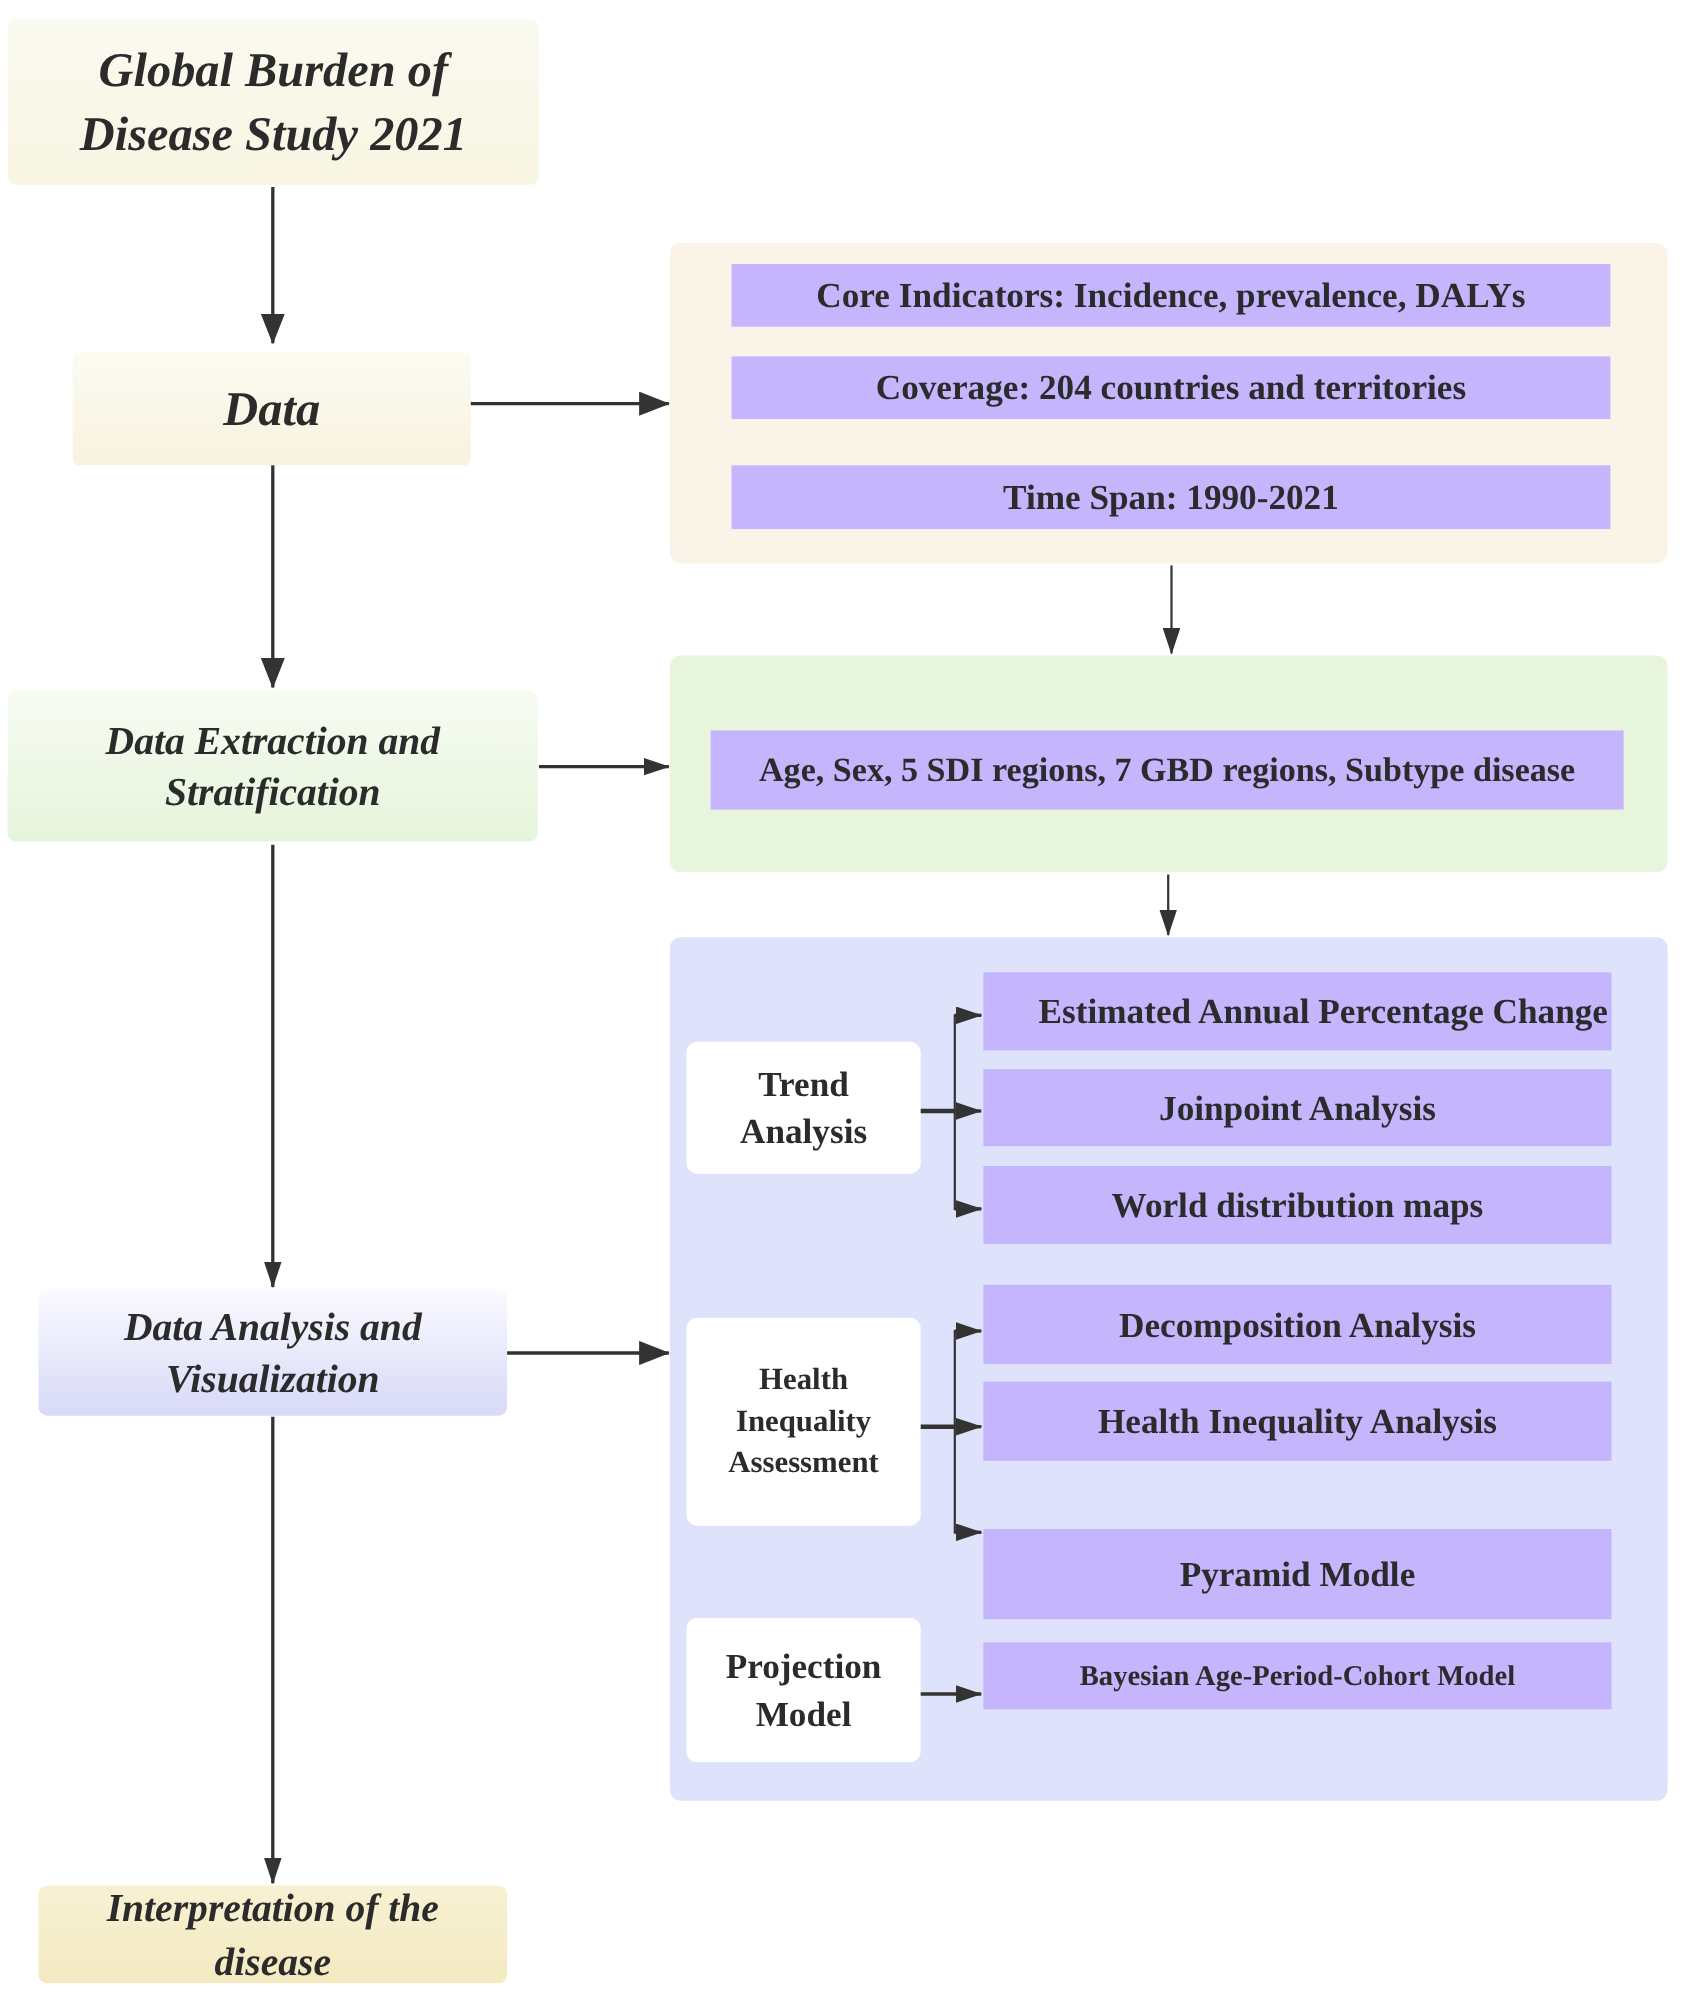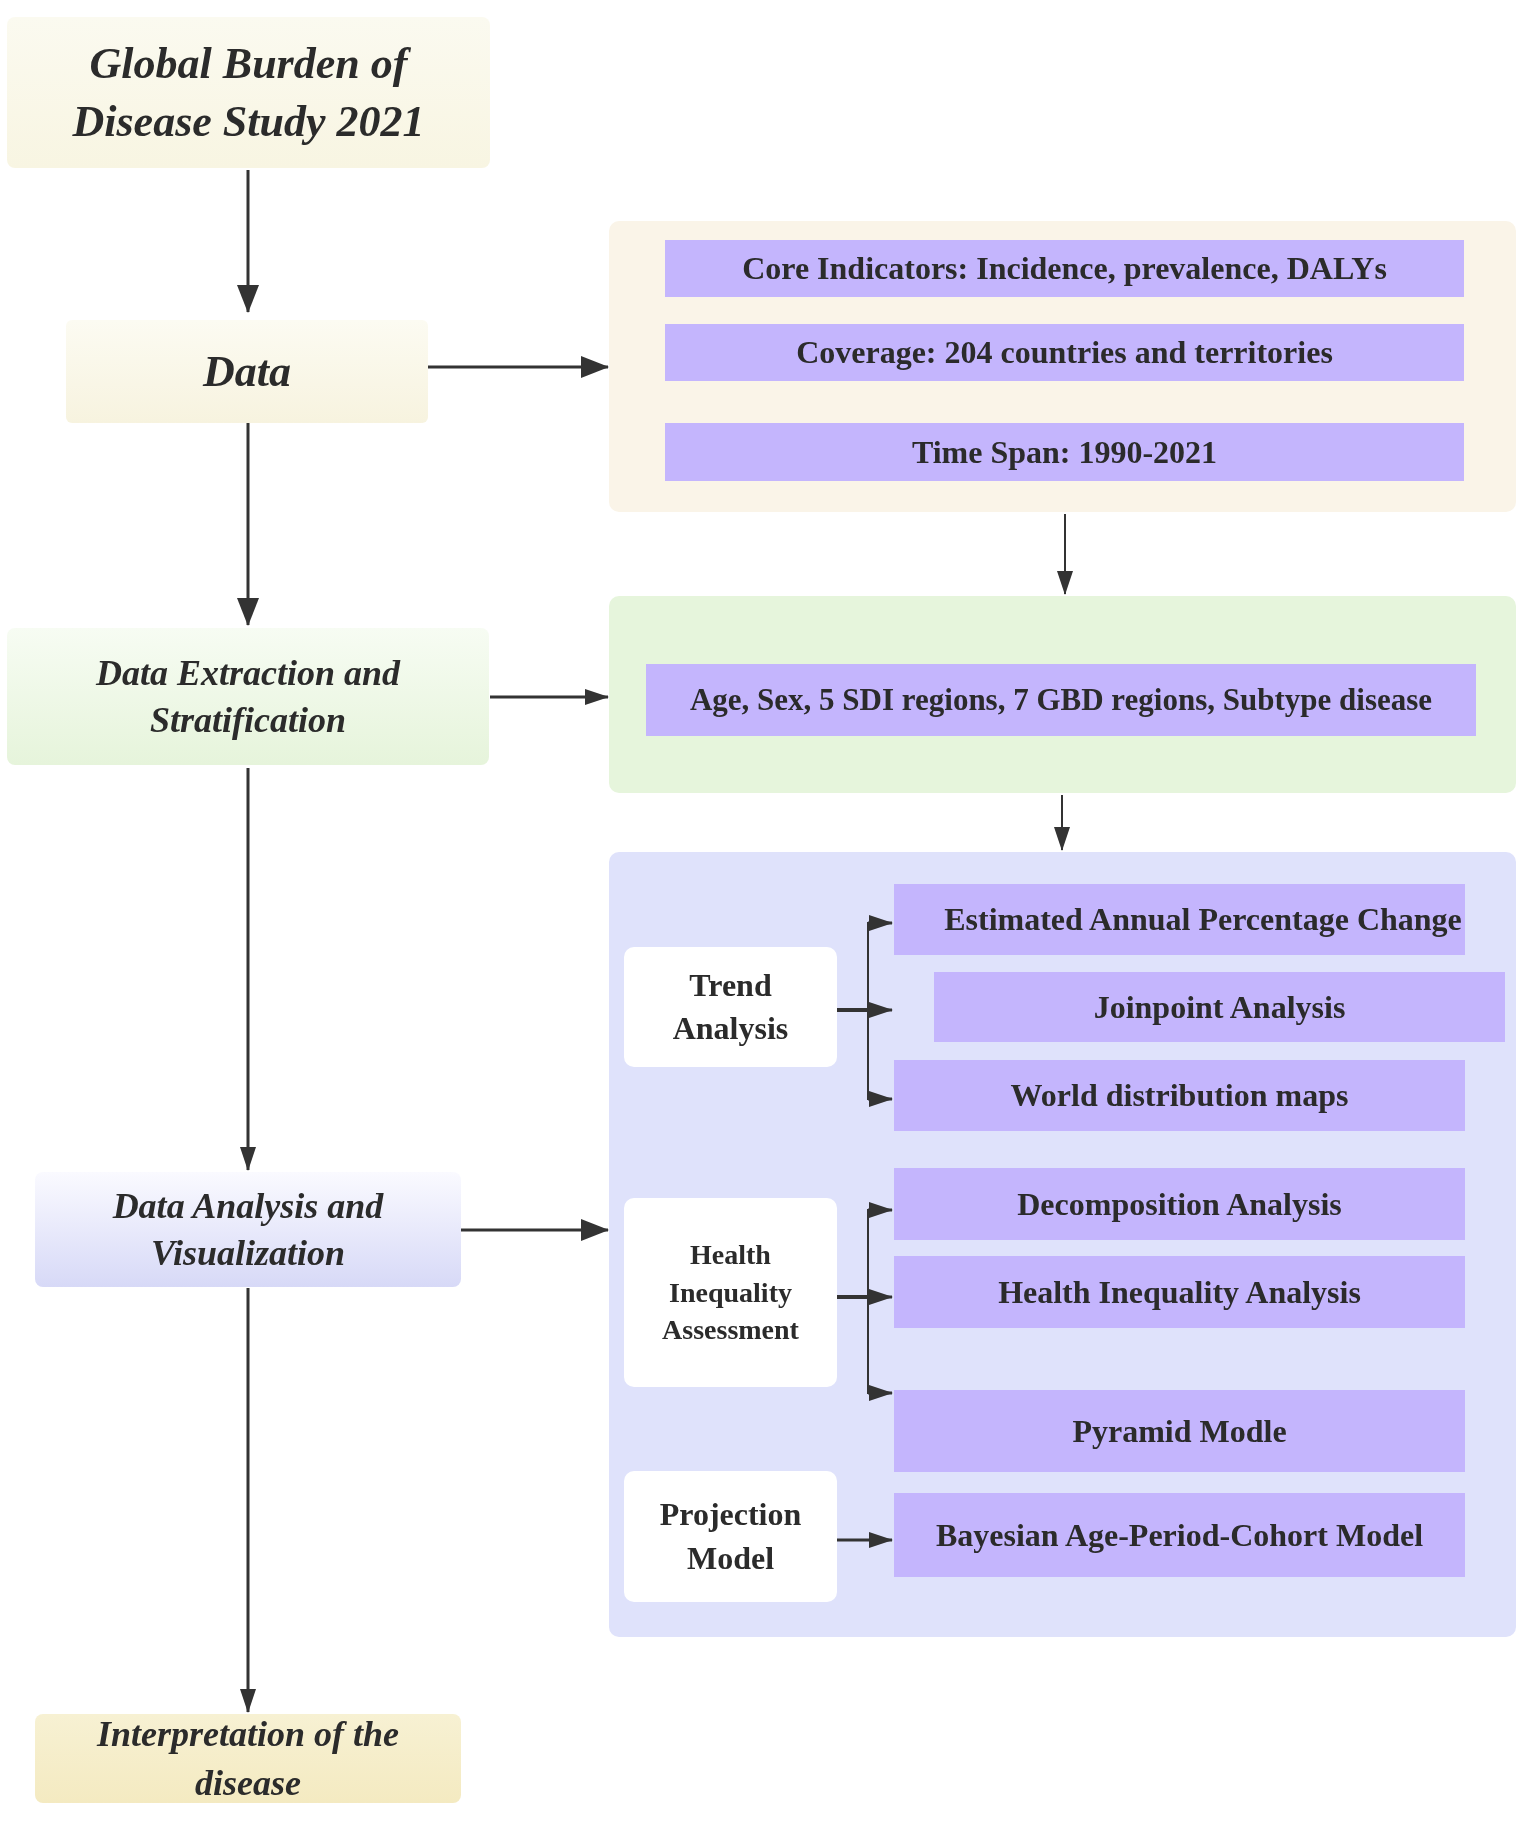--- a/index.html
+++ b/index.html
@@ -54,34 +54,34 @@
 
 <div id="green-panel" class="abs panel"></div>
 <div class="abs inner" style="left:646px;top:664px;width:830px;height:72px;font-size:31px;">Age, Sex, 5 SDI regions, 7 GBD regions, Subtype disease</div>
 
 <div id="blue-panel" class="abs panel"></div>
 
 <div class="abs sub" style="left:624px;top:947px;width:213px;height:120px;font-size:32px;">
   <span style="width:140px">Trend Analysis</span>
 </div>
 <div class="abs inner" style="left:894px;top:884px;width:571px;height:71px;font-size:32px;padding-left:47px;">Estimated Annual Percentage Change</div>
-<div class="abs inner" style="left:934px;top:972px;width:571px;height:70px;font-size:32px;">Joinpoint Analysis</div>
+<div class="abs inner" style="left:894px;top:972px;width:571px;height:70px;font-size:32px;">Joinpoint Analysis</div>
 <div class="abs inner" style="left:894px;top:1060px;width:571px;height:71px;font-size:32px;">World distribution maps</div>
 
 <div class="abs sub" style="left:624px;top:1198px;width:213px;height:189px;font-size:28px;">
   <span style="width:180px">Health Inequality Assessment</span>
 </div>
 <div class="abs inner" style="left:894px;top:1168px;width:571px;height:72px;font-size:32px;">Decomposition Analysis</div>
 <div class="abs inner" style="left:894px;top:1256px;width:571px;height:72px;font-size:32px;">Health Inequality Analysis</div>
 <div class="abs inner" style="left:894px;top:1344px;width:571px;height:82px;font-size:32px;margin-top:46px;">Pyramid Modle</div>
 
 <div class="abs sub" style="left:624px;top:1471px;width:213px;height:131px;font-size:32px;">
   <span style="width:170px">Projection Model</span>
 </div>
-<div class="abs inner" style="left:894px;top:1493px;width:571px;height:84px;font-size:32px;">Bayesian Age-Period-Cohort Model</div>
+<div class="abs inner" style="left:894px;top:1493px;width:571px;height:61px;font-size:26px;">Bayesian Age-Period-Cohort Model</div>
 
 <svg id="arrows" width="1535" height="1824">
   <defs>
     <marker id="ah" markerWidth="10" markerHeight="10" refX="9" refY="5" orient="auto" markerUnits="userSpaceOnUse">
       <path d="M0,0 L10,5 L0,10 z" fill="#333"></path>
     </marker>
     <marker id="ahL" markerWidth="28" markerHeight="22" refX="27" refY="11" orient="auto" markerUnits="userSpaceOnUse">
       <path d="M0,0 L28,11 L0,22 z" fill="#333"></path>
     </marker>
     <marker id="ahM" markerWidth="24" markerHeight="16" refX="23" refY="8" orient="auto" markerUnits="userSpaceOnUse">

